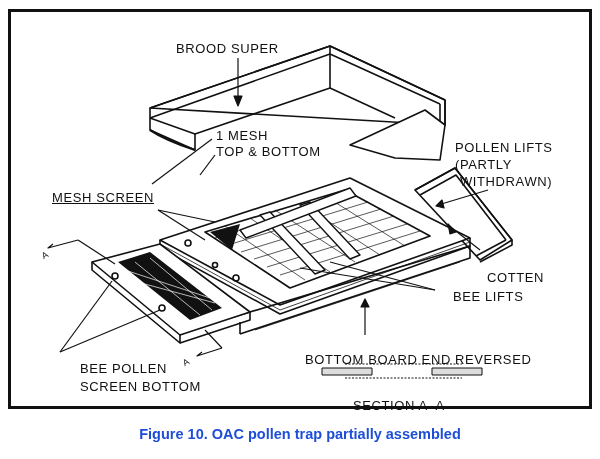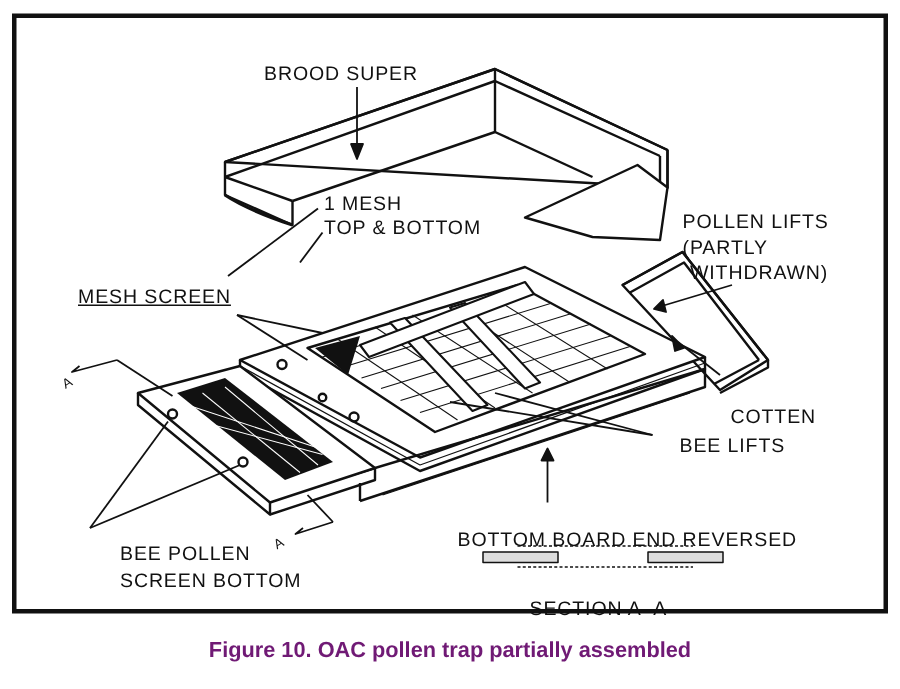--- a/index.html
+++ b/index.html
@@ -1,20 +1,20 @@
 <!DOCTYPE html>
 <html><head>
   <meta charset="utf-8">
   <style>
     html, body { margin: 0; padding: 0; background: #ffffff; }
     body { width: 600px; height: 459px; position: relative; overflow: hidden; font-family: "Liberation Sans", sans-serif; }
     .frame { position: absolute; left: 8px; top: 9px; width: 504px; height: 400px; border: 3px solid #111; box-sizing: border-box; width: 584px; }
     svg.drawing { position: absolute; left: 0; top: 0; }
     .lbl { position: absolute; font-family: "Liberation Sans", sans-serif; font-size: 13px; color: #111; letter-spacing: 0.6px; line-height: 15px; white-space: nowrap; }
-    .caption { position: absolute; left: 0; width: 600px; top: 426px; text-align: center; font-weight: bold; font-size: 14.5px; color: #701a75; font-family: "Liberation Sans", sans-serif; }
+    .caption { position: absolute; left: 0; width: 600px; top: 426px; text-align: center; font-weight: bold; font-size: 14.5px; color: #1d4ed8; font-family: "Liberation Sans", sans-serif; }
   </style>
 </head>
 <body>
 
 <div class="frame"></div>
 
 <svg class="drawing" width="600" height="459" viewBox="0 0 600 459">
   <g fill="none" stroke="#111" stroke-width="1.6" stroke-linejoin="round">
 
     <g>

